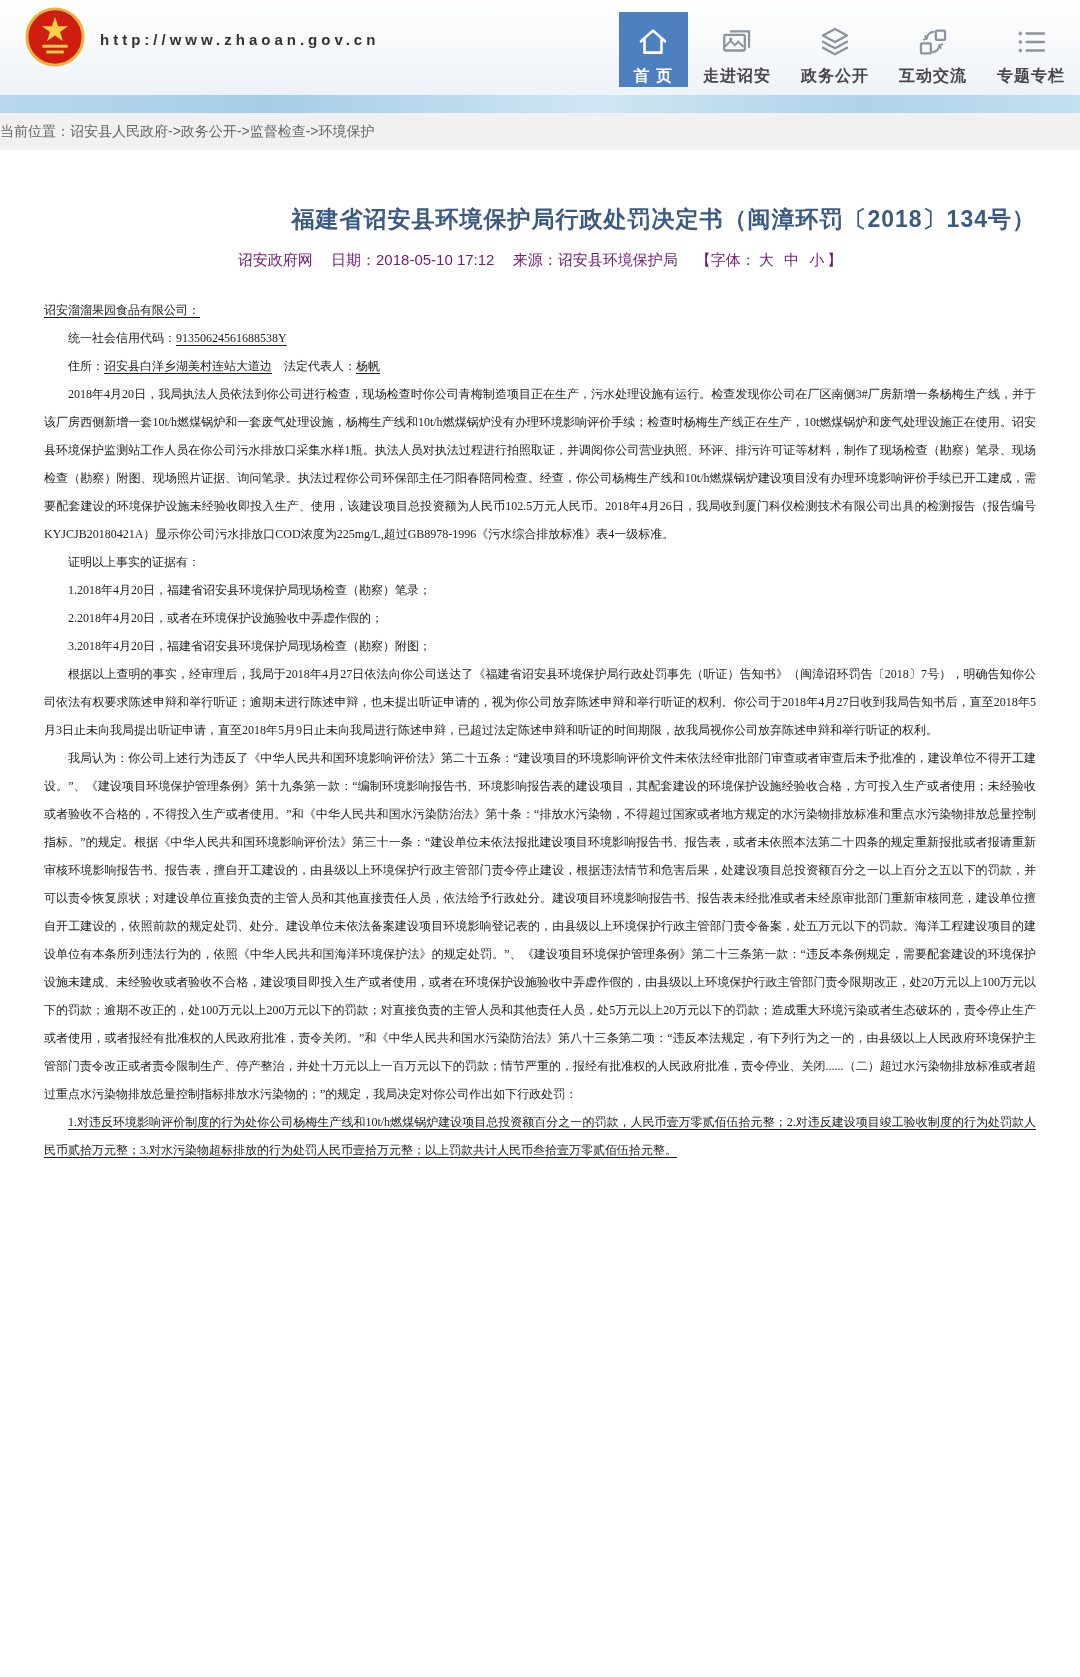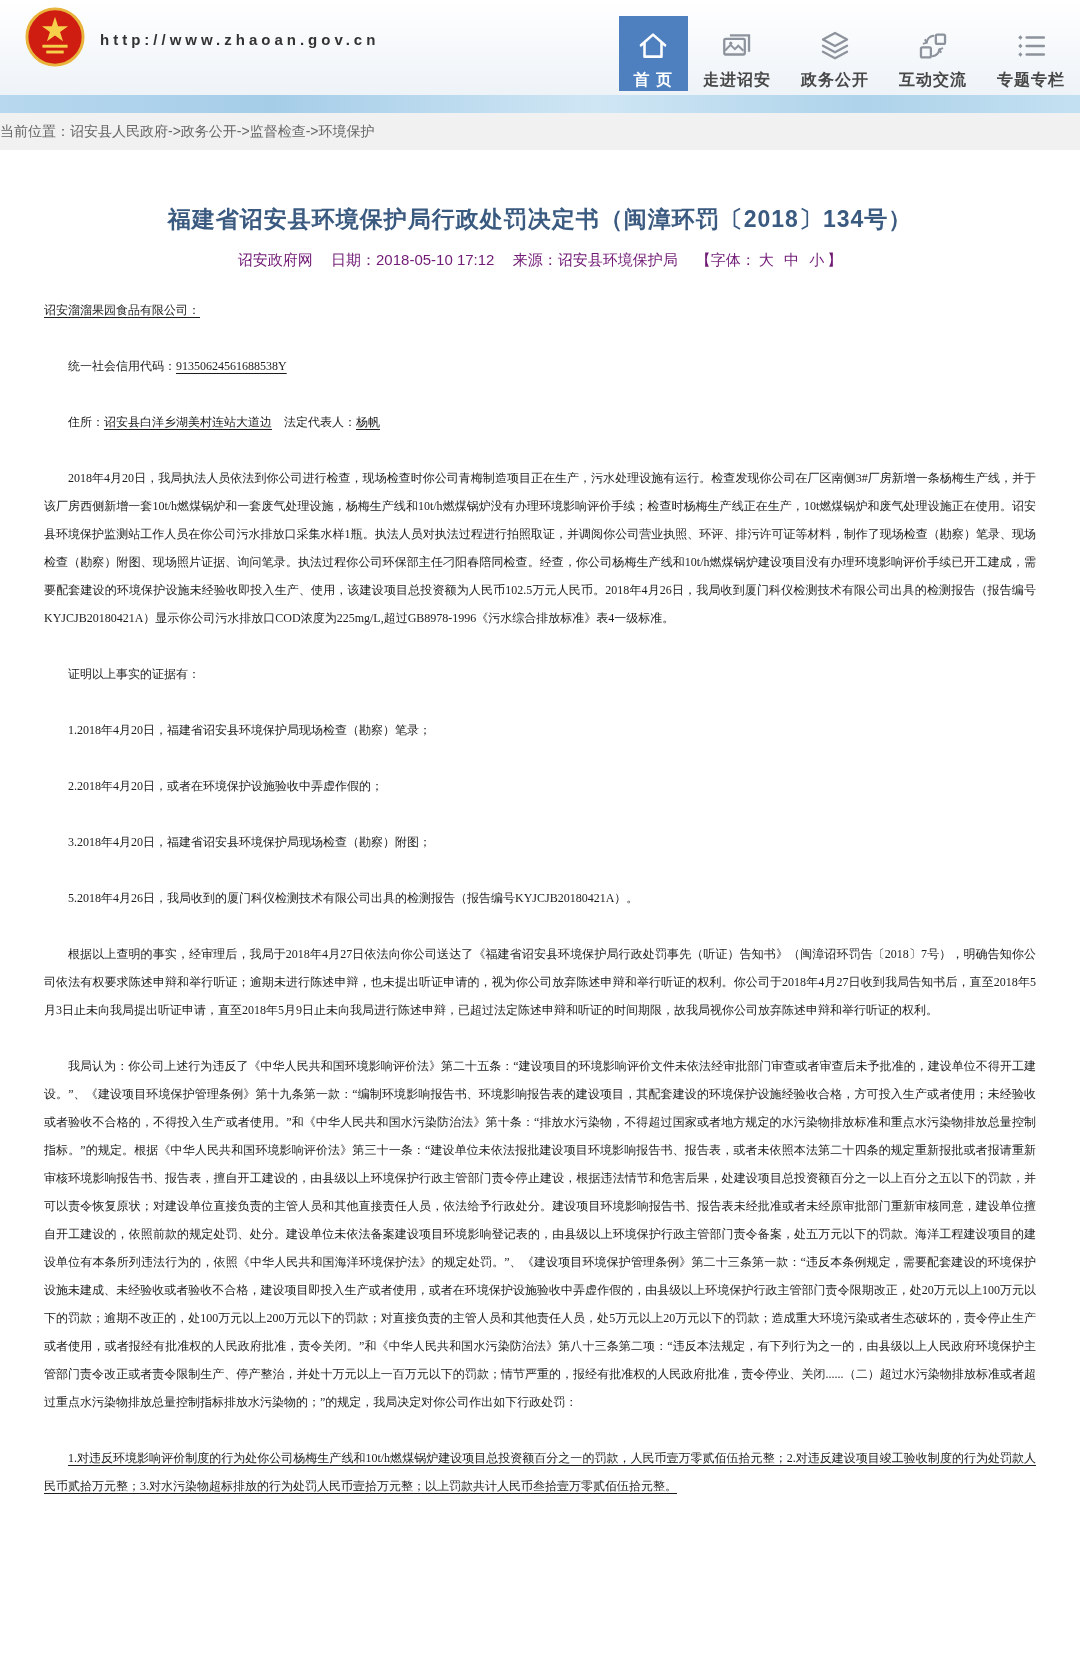--- a/index.html
+++ b/index.html
@@ -18,21 +18,21 @@
   .logo-area { display:flex; align-items:center; padding:6px 0 0 24px; }
   .emblem { width:62px; height:62px; display:inline-block; }
   .site-text { margin-left:14px; }
   .site-name {
     font-size:31px; font-weight:bold; color:#cf1712; letter-spacing:2px; line-height:1.15;
   }
   .site-url {
     margin-top:4px; font-size:15px; font-weight:bold; color:#333; letter-spacing:4px;
   }
   .main-nav {
-    position:absolute; right:0; top:0; height:107px; display:flex; align-items:center;
+    position:absolute; right:0; top:12px; height:107px; display:flex; align-items:flex-start;
   }
   .nav-item {
     min-width:64px; padding:0 15px; text-align:center; cursor:pointer; color:#8d939c;
   }
   .nav-item .nav-icon { display:block; margin:13px auto 0; width:34px; height:34px; }
   .nav-item .nav-icon svg { width:34px; height:34px; }
   .nav-item .nav-label {
     display:block; margin-top:7px; font-size:16px; font-weight:600; color:#474747; letter-spacing:1px;
   }
   .nav-item.active { background:#4e80c0; color:#ffffff; }
@@ -44,34 +44,34 @@
   }
   
   .breadcrumb-bar {
     height:37px; background:#f1f1f1;
     font-size:14px; color:#666; line-height:37px; 
   }
   .breadcrumb-bar span[data-name="breadcrumb-link"] { color:#666; cursor:pointer; }
   
   .article { padding:54px 44px 0; }
   .article-title {
-    text-align:center; font-size:23px; font-weight:bold; color:#3a5a80; letter-spacing:1px;
+    text-align:right; font-size:23px; font-weight:bold; color:#3a5a80; letter-spacing:1px;
   }
   .article-meta {
     margin-top:16px; text-align:center; font-size:15px; color:#701a75;
   }
   .article-meta > span { margin:0 7px; }
   .font-size-option { cursor:pointer; margin:0 3px; }
   .article-body {
     margin-top:26px;
     font-family:"Liberation Serif","DejaVu Serif",serif;
     font-size:12px; color:#1c1c1c; text-align:justify;
   }
   .article-body p.para { line-height:28px; margin:0; }
-  .article-body p.para.indent { text-indent:2em;margin-top:28px; }
+  .article-body p.para.indent { text-indent:2em; }
   .article-body span.u { text-decoration:underline; text-underline-offset:3px; }
 </style>
 </head>
 <body>
 
 <div class="page" data-name="page">
 
   <header class="site-header" data-name="site-header">
     <div class="logo-area" data-name="site-logo">
       <span class="emblem" data-name="national-emblem-icon">
@@ -152,20 +152,19 @@
 
     <div class="article-body" data-name="article-body">
         <p class="para" data-name="paragraph"><span class="u" data-name="underlined-text">诏安溜溜果园食品有限公司：</span></p>
         <p class="para indent" data-name="paragraph"><span data-name="text">统一社会信用代码：</span><span class="u" data-name="underlined-text">91350624561688538Y</span></p>
         <p class="para indent" data-name="paragraph"><span data-name="text">住所：</span><span class="u" data-name="underlined-text">诏安县白洋乡湖美村连站大道边</span><span data-name="text">　法定代表人：</span><span class="u" data-name="underlined-text">杨帆</span></p>
         <p class="para indent" data-name="paragraph"><span data-name="text">2018年4月20日，我局执法人员依法到你公司进行检查，现场检查时你公司青梅制造项目正在生产，污水处理设施有运行。检查发现你公司在厂区南侧3#厂房新增一条杨梅生产线，并于该厂房西侧新增一套10t/h燃煤锅炉和一套废气处理设施，杨梅生产线和10t/h燃煤锅炉没有办理环境影响评价手续；检查时杨梅生产线正在生产，10t燃煤锅炉和废气处理设施正在使用。诏安县环境保护监测站工作人员在你公司污水排放口采集水样1瓶。执法人员对执法过程进行拍照取证，并调阅你公司营业执照、环评、排污许可证等材料，制作了现场检查（勘察）笔录、现场检查（勘察）附图、现场照片证据、询问笔录。执法过程你公司环保部主任刁阳春陪同检查。经查，你公司杨梅生产线和10t/h燃煤锅炉建设项目没有办理环境影响评价手续已开工建成，需要配套建设的环境保护设施未经验收即投入生产、使用，该建设项目总投资额为人民币102.5万元人民币。2018年4月26日，我局收到厦门科仪检测技术有限公司出具的检测报告（报告编号KYJCJB20180421A）显示你公司污水排放口COD浓度为225mg/L,超过GB8978-1996《污水综合排放标准》表4一级标准。</span></p>
         <p class="para indent" data-name="paragraph"><span data-name="text">证明以上事实的证据有：</span></p>
         <p class="para indent" data-name="paragraph"><span data-name="text">1.2018年4月20日，福建省诏安县环境保护局现场检查（勘察）笔录；</span></p>
         <p class="para indent" data-name="paragraph"><span data-name="text">2.2018年4月20日，或者在环境保护设施验收中弄虚作假的；</span></p>
         <p class="para indent" data-name="paragraph"><span data-name="text">3.2018年4月20日，福建省诏安县环境保护局现场检查（勘察）附图；</span></p>
-        <p class="para indent" data-name="paragraph"><span data-name="text">5.2018年4月26日，我局收到的厦门科仪检测技术有限公司出具的检测报告（报告编号KYJCJB20180421A）。</span></p>
         <p class="para indent" data-name="paragraph"><span data-name="text">根据以上查明的事实，经审理后，我局于2018年4月27日依法向你公司送达了《福建省诏安县环境保护局行政处罚事先（听证）告知书》（闽漳诏环罚告〔2018〕7号），明确告知你公司依法有权要求陈述申辩和举行听证；逾期未进行陈述申辩，也未提出听证申请的，视为你公司放弃陈述申辩和举行听证的权利。你公司于2018年4月27日收到我局告知书后，直至2018年5月3日止未向我局提出听证申请，直至2018年5月9日止未向我局进行陈述申辩，已超过法定陈述申辩和听证的时间期限，故我局视你公司放弃陈述申辩和举行听证的权利。</span></p>
         <p class="para indent" data-name="paragraph"><span data-name="text">我局认为：你公司上述行为违反了《中华人民共和国环境影响评价法》第二十五条：“建设项目的环境影响评价文件未依法经审批部门审查或者审查后未予批准的，建设单位不得开工建设。”、《建设项目环境保护管理条例》第十九条第一款：“编制环境影响报告书、环境影响报告表的建设项目，其配套建设的环境保护设施经验收合格，方可投入生产或者使用；未经验收或者验收不合格的，不得投入生产或者使用。”和《中华人民共和国水污染防治法》第十条：“排放水污染物，不得超过国家或者地方规定的水污染物排放标准和重点水污染物排放总量控制指标。”的规定。根据《中华人民共和国环境影响评价法》第三十一条：“建设单位未依法报批建设项目环境影响报告书、报告表，或者未依照本法第二十四条的规定重新报批或者报请重新审核环境影响报告书、报告表，擅自开工建设的，由县级以上环境保护行政主管部门责令停止建设，根据违法情节和危害后果，处建设项目总投资额百分之一以上百分之五以下的罚款，并可以责令恢复原状；对建设单位直接负责的主管人员和其他直接责任人员，依法给予行政处分。建设项目环境影响报告书、报告表未经批准或者未经原审批部门重新审核同意，建设单位擅自开工建设的，依照前款的规定处罚、处分。建设单位未依法备案建设项目环境影响登记表的，由县级以上环境保护行政主管部门责令备案，处五万元以下的罚款。海洋工程建设项目的建设单位有本条所列违法行为的，依照《中华人民共和国海洋环境保护法》的规定处罚。”、《建设项目环境保护管理条例》第二十三条第一款：“违反本条例规定，需要配套建设的环境保护设施未建成、未经验收或者验收不合格，建设项目即投入生产或者使用，或者在环境保护设施验收中弄虚作假的，由县级以上环境保护行政主管部门责令限期改正，处20万元以上100万元以下的罚款；逾期不改正的，处100万元以上200万元以下的罚款；对直接负责的主管人员和其他责任人员，处5万元以上20万元以下的罚款；造成重大环境污染或者生态破坏的，责令停止生产或者使用，或者报经有批准权的人民政府批准，责令关闭。”和《中华人民共和国水污染防治法》第八十三条第二项：“违反本法规定，有下列行为之一的，由县级以上人民政府环境保护主管部门责令改正或者责令限制生产、停产整治，并处十万元以上一百万元以下的罚款；情节严重的，报经有批准权的人民政府批准，责令停业、关闭......（二）超过水污染物排放标准或者超过重点水污染物排放总量控制指标排放水污染物的；”的规定，我局决定对你公司作出如下行政处罚：</span></p>
         <p class="para indent" data-name="paragraph"><span class="u" data-name="underlined-text">1.对违反环境影响评价制度的行为处你公司杨梅生产线和10t/h燃煤锅炉建设项目总投资额百分之一的罚款，人民币壹万零贰佰伍拾元整；2.对违反建设项目竣工验收制度的行为处罚款人民币贰拾万元整；3.对水污染物超标排放的行为处罚人民币壹拾万元整；以上罚款共计人民币叁拾壹万零贰佰伍拾元整。</span></p>
       </div>
   </main>
 
 </div>
 
 </body></html>

